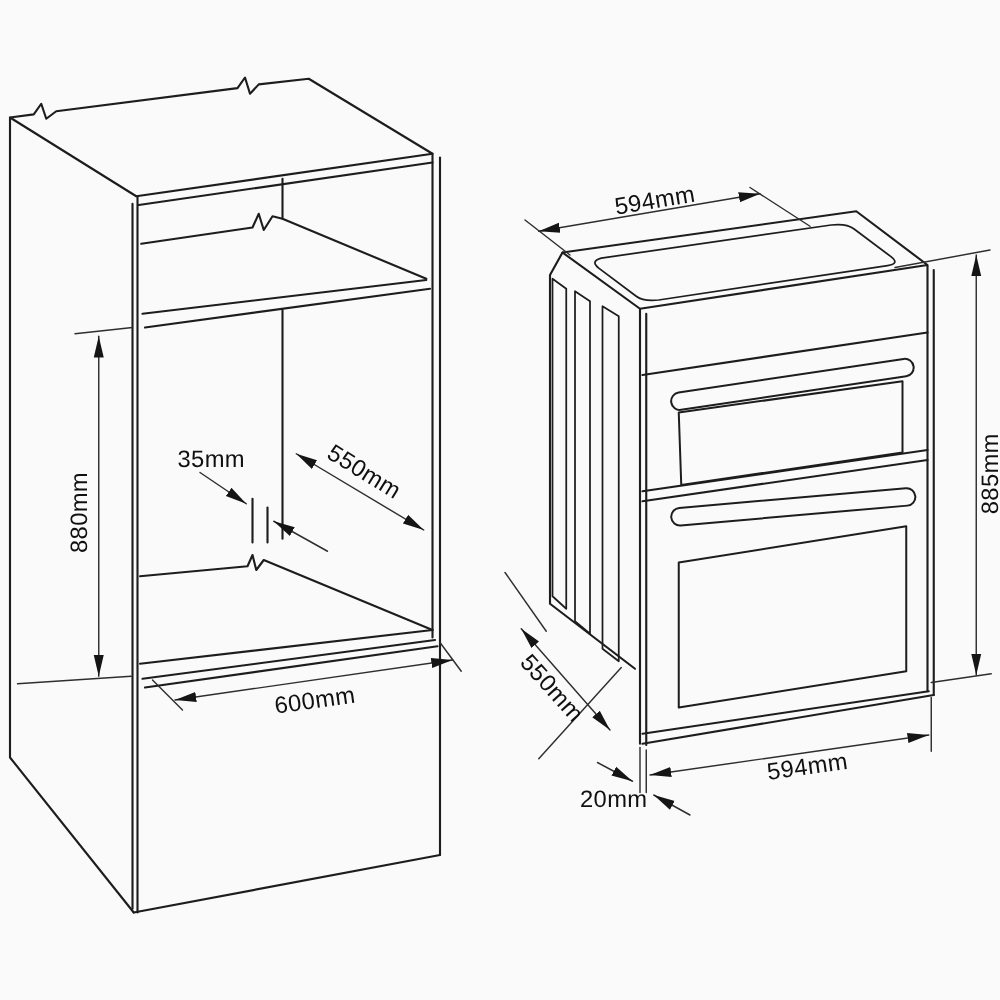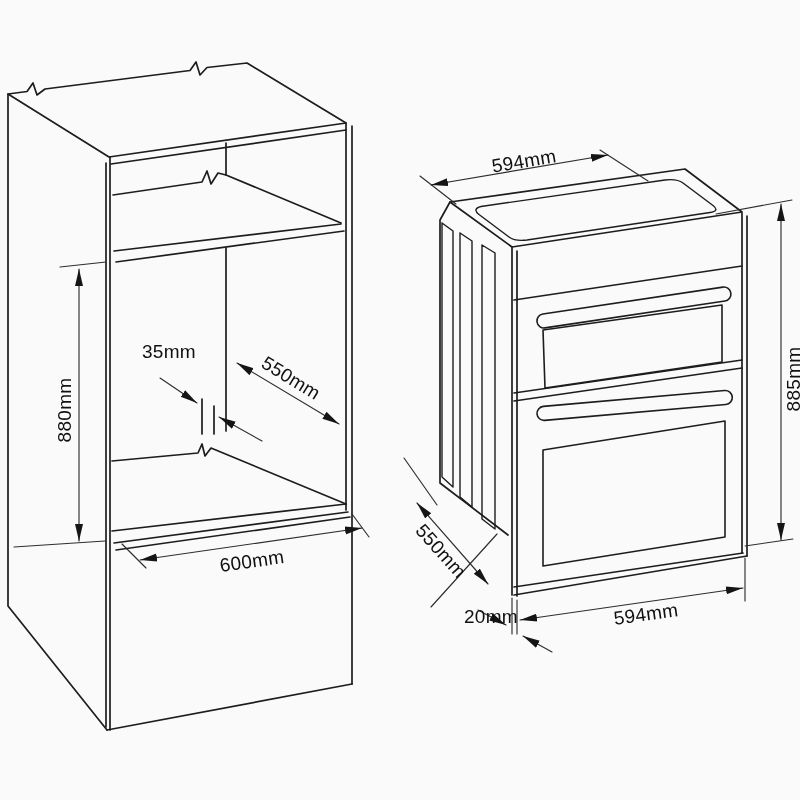--- a/index.html
+++ b/index.html
@@ -125,29 +125,29 @@
       <path class="dim" d="M517,600 L517,634"></path>
       <path class="dim" d="M745,558 L745,601"></path>
       <line class="dim" x1="520" y1="620" x2="743" y2="588" marker-start="url(#ah)" marker-end="url(#ah)"></line>
       <path class="dim" d="M478,610 L506,625" marker-end="url(#ah)"></path>
       <path class="dim" d="M552,652 L523,636" marker-end="url(#ah)"></path>
     </g>
   </svg>
 
   <div class="dim-label" style="left:64px;top:410px;--r:-90deg">880mm</div>
 
-  <div class="dim-label" style="left:169px;top:351px;--r:0deg">35mm</div>
+  <div class="dim-label" style="left:169px;top:368px;--r:0deg">35mm</div>
 
   <div class="dim-label" style="left:291px;top:378px;--r:31.5deg">550mm</div>
 
   <div class="dim-label" style="left:252px;top:561px;--r:-8.2deg">600mm</div>
 
   <div class="dim-label" style="left:524px;top:161px;--r:-9.5deg">594mm</div>
 
   <div class="dim-label" style="left:793px;top:379px;--r:-90deg">885mm</div>
 
   <div class="dim-label" style="left:441px;top:551px;--r:48deg">550mm</div>
 
-  <div class="dim-label" style="left:491px;top:616px;--r:0deg">20mm</div>
+  <div class="dim-label" style="left:491px;top:640px;--r:0deg">20mm</div>
 
   <div class="dim-label" style="left:646px;top:614px;--r:-8deg">594mm</div>
 
 </div>
 
 </body></html>

